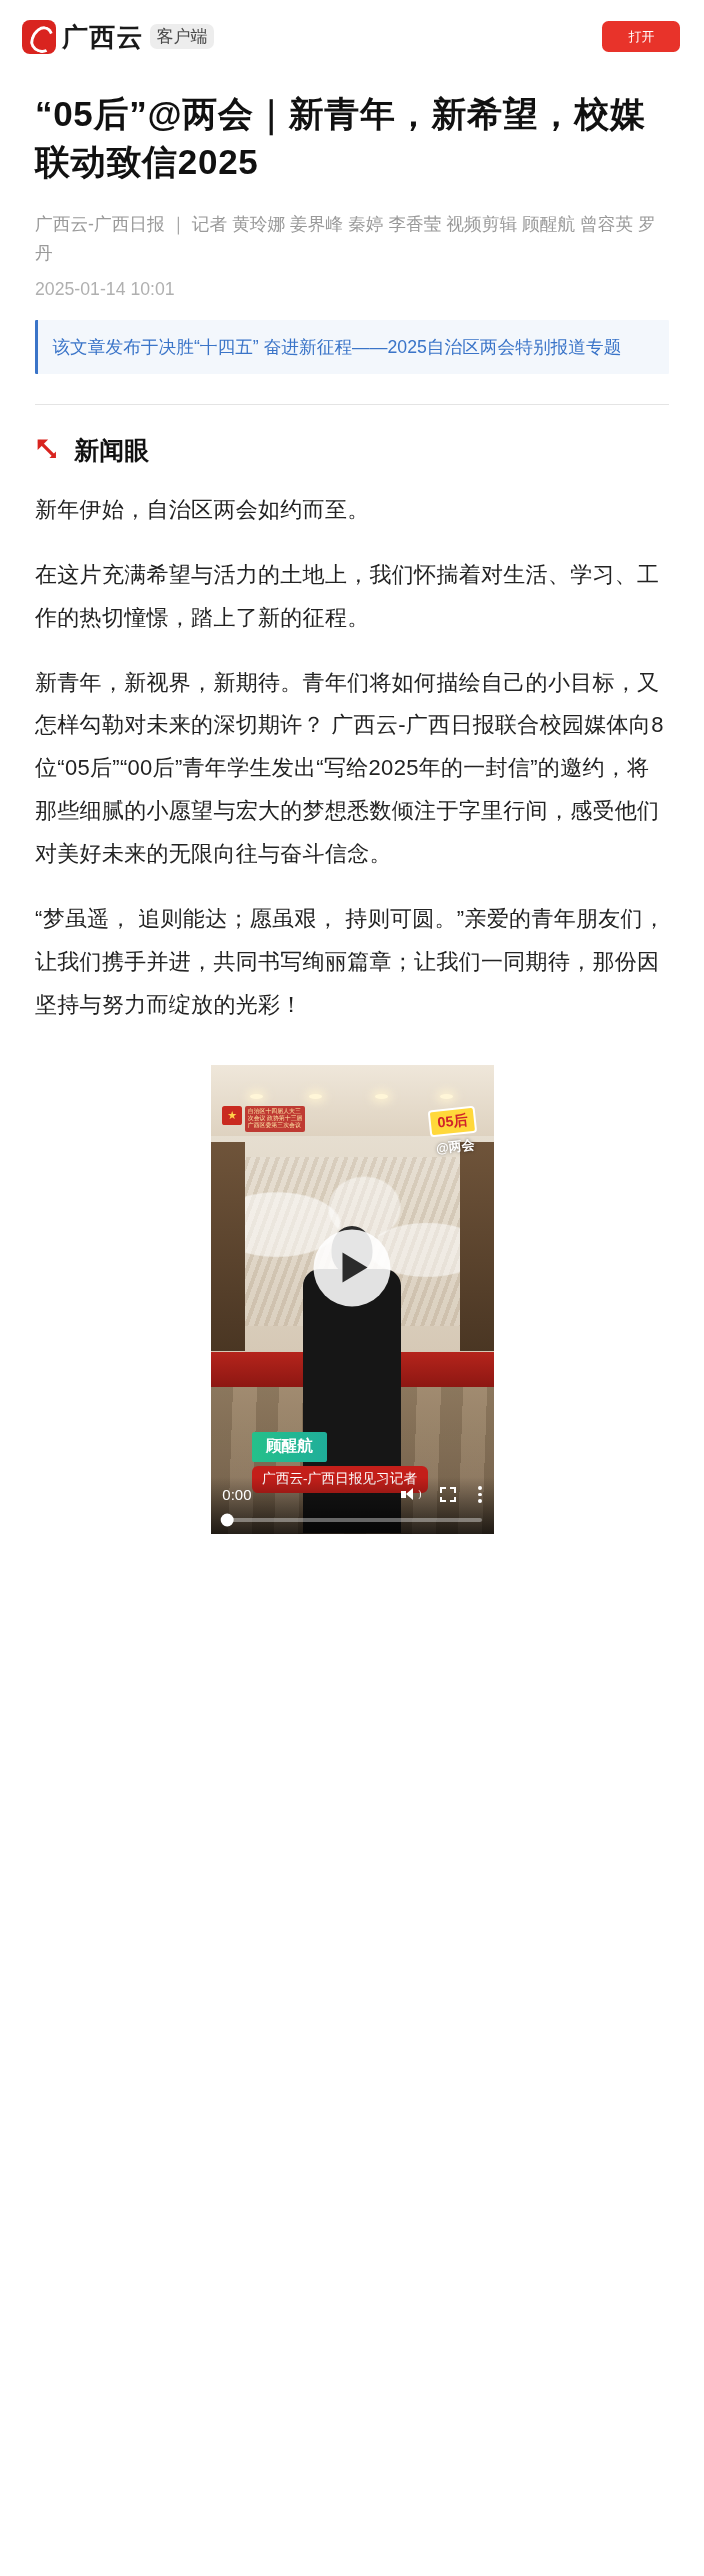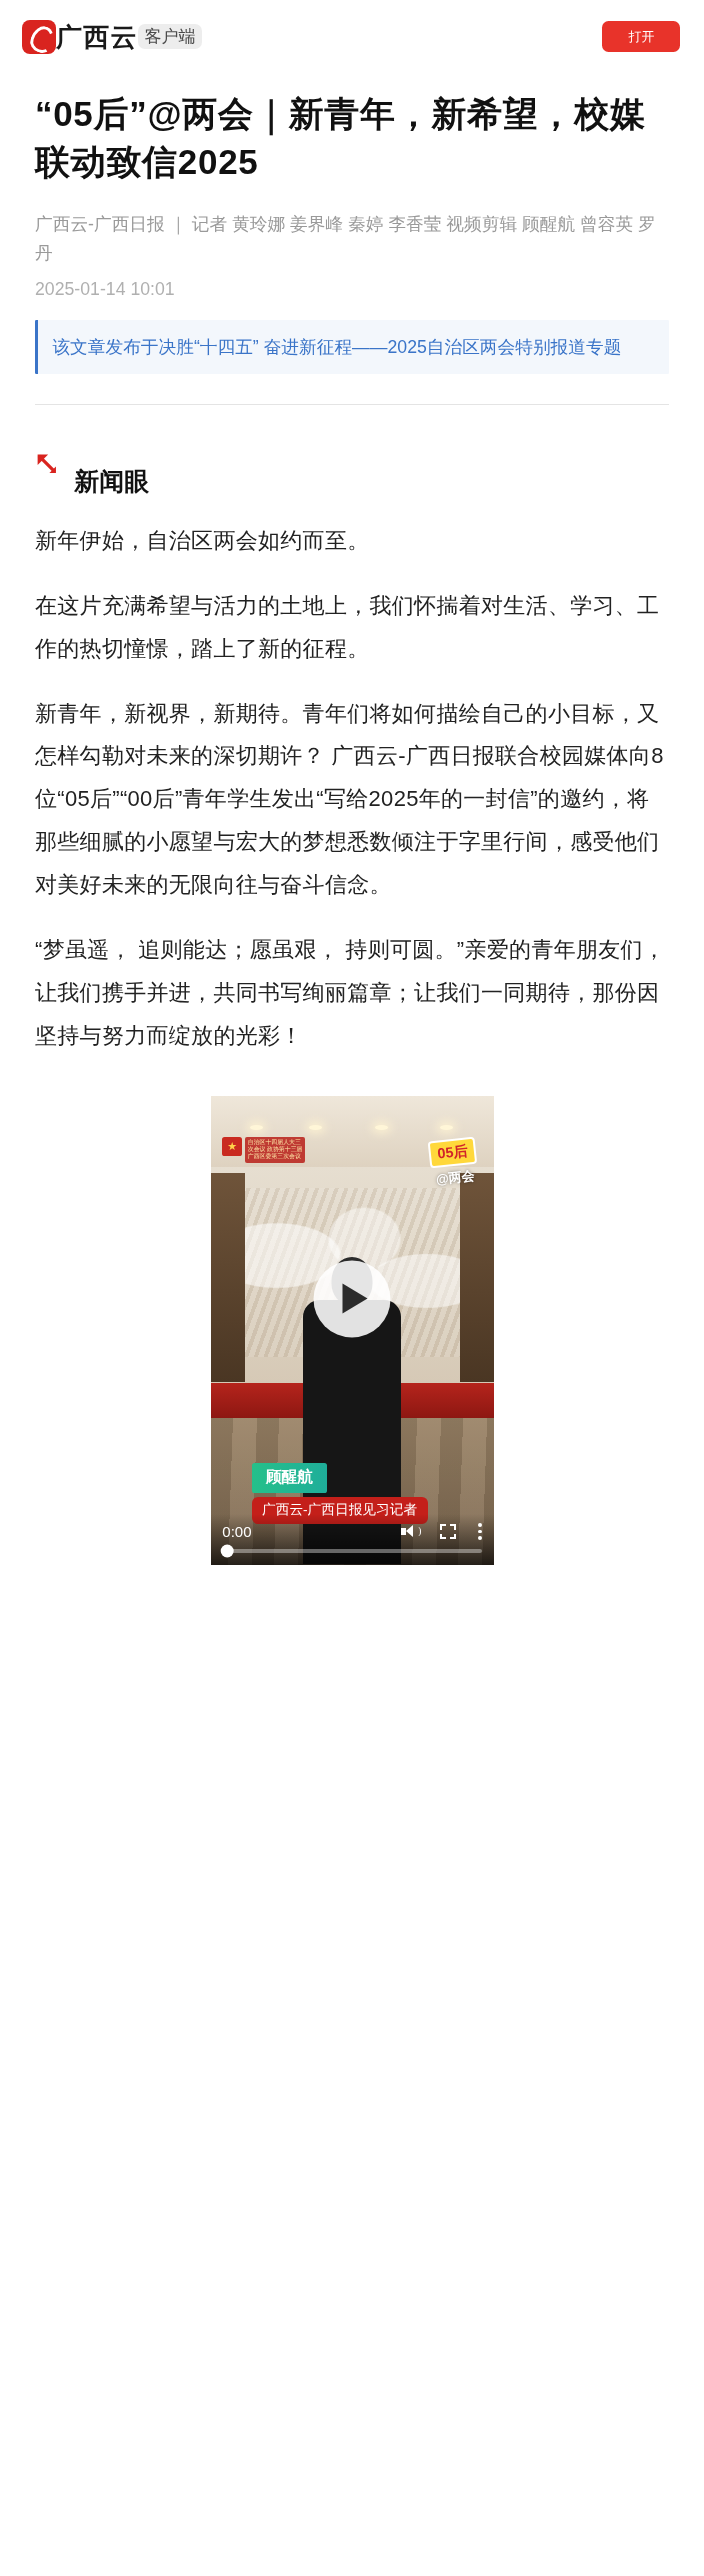--- a/index.html
+++ b/index.html
@@ -20,21 +20,21 @@
     height: 73px;
     display: flex;
     align-items: center;
     justify-content: space-between;
     padding: 0 23.6px 0 22px;
     background: #ffffff;
   }
   .brand {
     display: flex;
     align-items: center;
-    gap: 0;
+    gap: 6px;
   }
   .brand-logo-mark {
     width: 34px;
     height: 34px;
     border-radius: 7.9px;
     background: #d9241f;
     position: relative;
     flex: 0 0 auto;
   }
   .brand-logo-mark::before {
@@ -124,21 +124,20 @@
   }
   .section-head .mark {
     width: 27.5px;
     height: 27.5px;
     flex: 0 0 auto;
   }
   .section-head .title {
     font-size: 25px;
     font-weight: bold;
     color: #111111;
-    margin-top: 31px;
   }
 
   
   .para {
     font-size: 22px;
     line-height: 1.95;
     color: #222222;
     margin: 0 0 22px 0;
     letter-spacing: 0.3px;
   }
@@ -284,21 +283,21 @@
     border-bottom: 15.7px solid transparent;
   }
   
   .v-controls {
     position: absolute; left: 0; bottom: 0; width: 100%;
     padding: 9.2px 11.8px 11.8px 11.8px;
     background: linear-gradient(rgba(0,0,0,0), rgba(0,0,0,0.72));
   }
   .v-ctrl-row {
     display: flex; align-items: center; justify-content: space-between;
-    color: #ffffff; font-size: 15px; margin-bottom: 9px;
+    color: #ffffff; font-size: 15px; margin-bottom: 15px;
   }
   .v-ctrl-icons { display: flex; align-items: center; gap: 22px; }
   .ic { display: inline-block; }
   .ic-vol {
     width: 17px; height: 13px; position: relative;
   }
   .ic-vol::before {
     content: ""; position: absolute; left: 0; top: 3.3px;
     width: 5.2px; height: 6.5px; background: #ffffff;
   }

